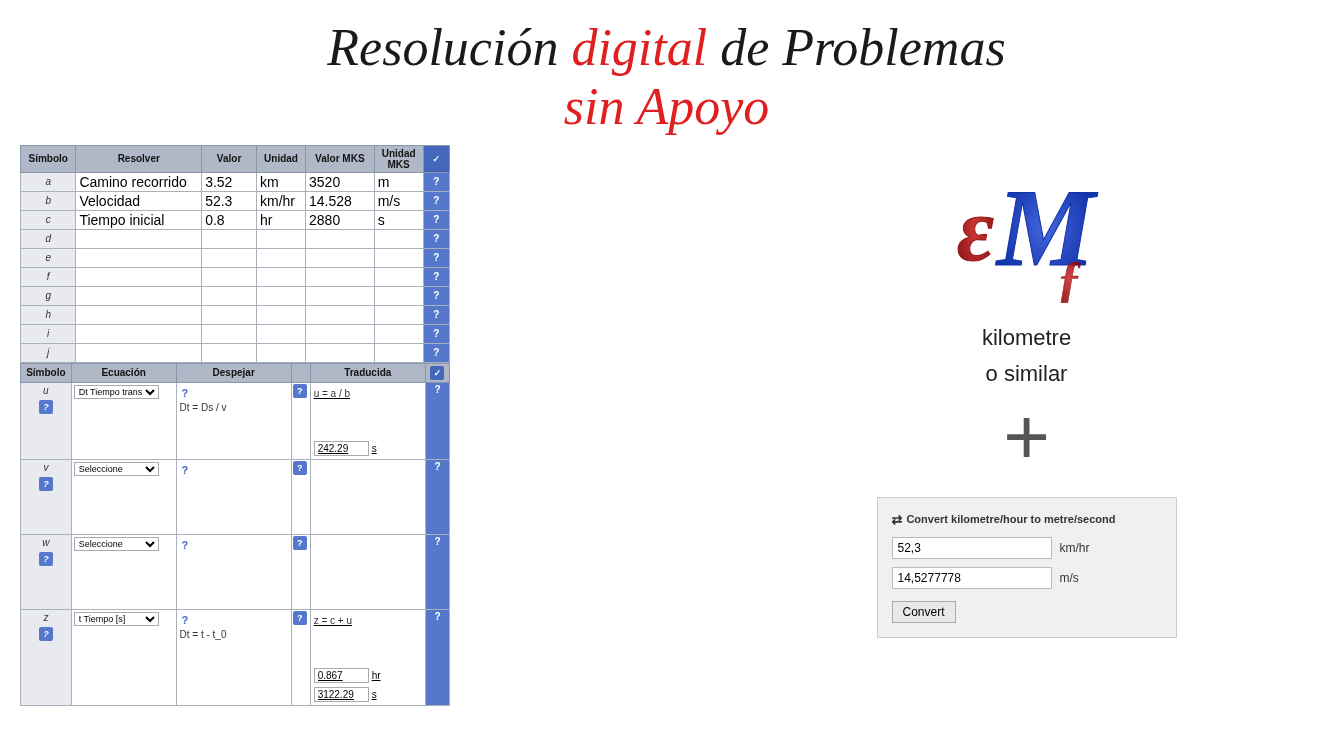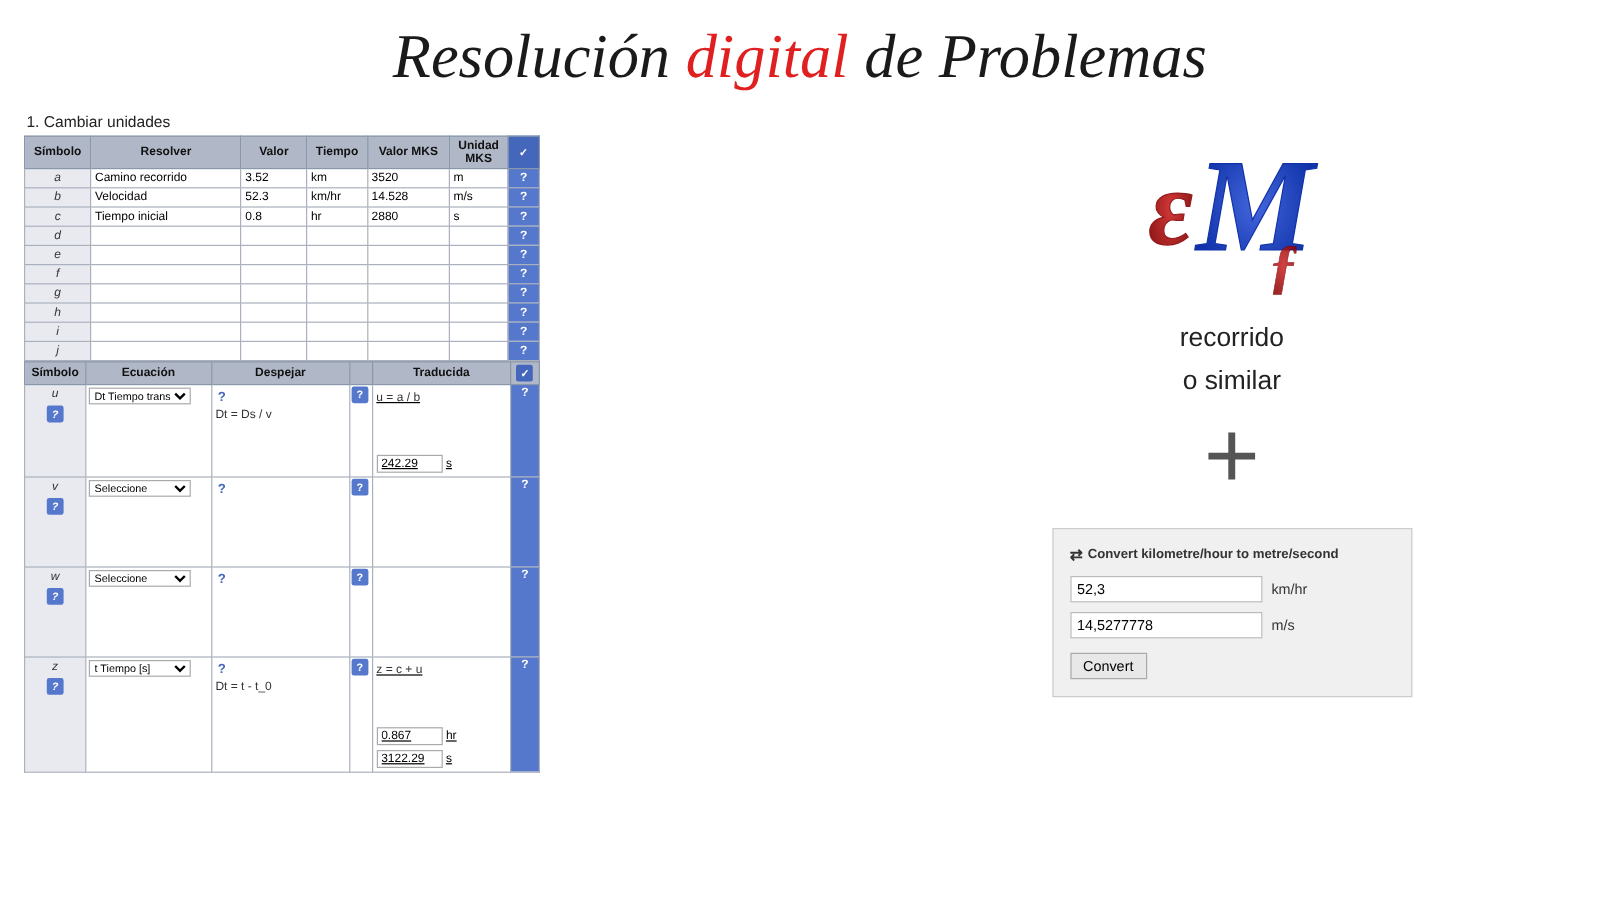--- a/index.html
+++ b/index.html
@@ -109,21 +109,21 @@
       font-size: 9px;
       padding: 0;
     }
     .unit-table tr.header-row th:last-child {
       background: #4466bb;
     }
     .cell-input {
       width: 100%;
       border: none;
       outline: none;
-      font-size: 10px;
+      font-size: 14px;
       background: transparent;
       padding: 0;
     }
     .eq-table {
       border-collapse: collapse;
       width: 430px;
       font-size: 10px;
     }
     .eq-table th {
       background: #b0b8c8;
@@ -271,34 +271,34 @@
       border-radius: 2px;
     }
   </style>
 </head>
 <body>
 
 <div class="title-section">
   <div class="title-main">
     <span>Resolución </span><span class="title-digital">digital</span><span> de Problemas</span>
   </div>
+  <div class="title-red-line">sin Apoyo</div>
 </div>
 
 <div class="main-layout">
 
   <div class="left-column">
 
-    <div class="section-heading">1. Cambiar unidades</div>
     <table class="unit-table">
       <thead>
         <tr class="header-row">
           <th>Símbolo</th>
           <th class="var-col">Resolver</th>
           <th class="val-col">Valor</th>
-          <th class="unit-col">Tiempo</th>
+          <th class="unit-col">Unidad</th>
           <th class="mks-col">Valor MKS</th>
           <th class="mksunit-col">Unidad MKS</th>
           <th class="icon-col"><span class="blue-check-badge">✓</span></th>
         </tr>
       </thead>
       <tbody id="unit-table-body">
       <tr>
     <td class="sym-col">a</td>
     <td class="var-col"><input class="cell-input" value="Camino recorrido" style=""></td>
     <td class="val-col"><input class="cell-input" value="3.52" style=""></td>
@@ -525,21 +525,21 @@
             <stop offset="100%" stop-color="#1133aa"></stop>
           </radialGradient>
         </defs>
 
         <text x="50" y="110" font-family="Times New Roman" font-style="italic" font-size="110" font-weight="bold" fill="url(#rg2)" stroke="#1133aa" stroke-width="1">M</text>
 
         <text x="10" y="105" font-family="Times New Roman" font-style="italic" font-size="90" font-weight="bold" fill="url(#rg1)" stroke="#880000" stroke-width="1" opacity="0.9">ε</text>
 
         <text x="110" y="140" font-family="Times New Roman" font-style="italic" font-size="50" font-weight="bold" fill="url(#rg1)" stroke="#880000" stroke-width="0.5" opacity="0.85">ƒ</text>
       </svg>
-      <div class="logo-text">recorrido</div>
+      <div class="logo-text">kilometre</div>
       <div class="logo-text">o similar</div>
     </div>
 
     <div class="plus-sign">+</div>
 
     <div class="converter-widget">
       <div class="converter-title">
         <span style="font-size:13px;">⇄</span>
         <span>Convert kilometre/hour to metre/second</span>
       </div>

